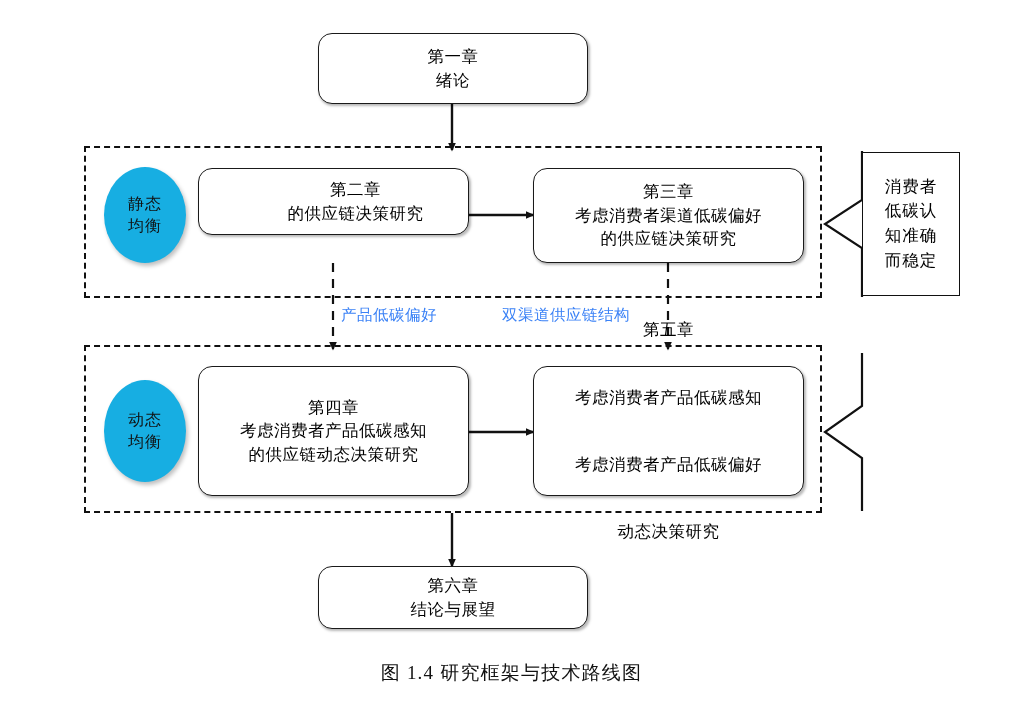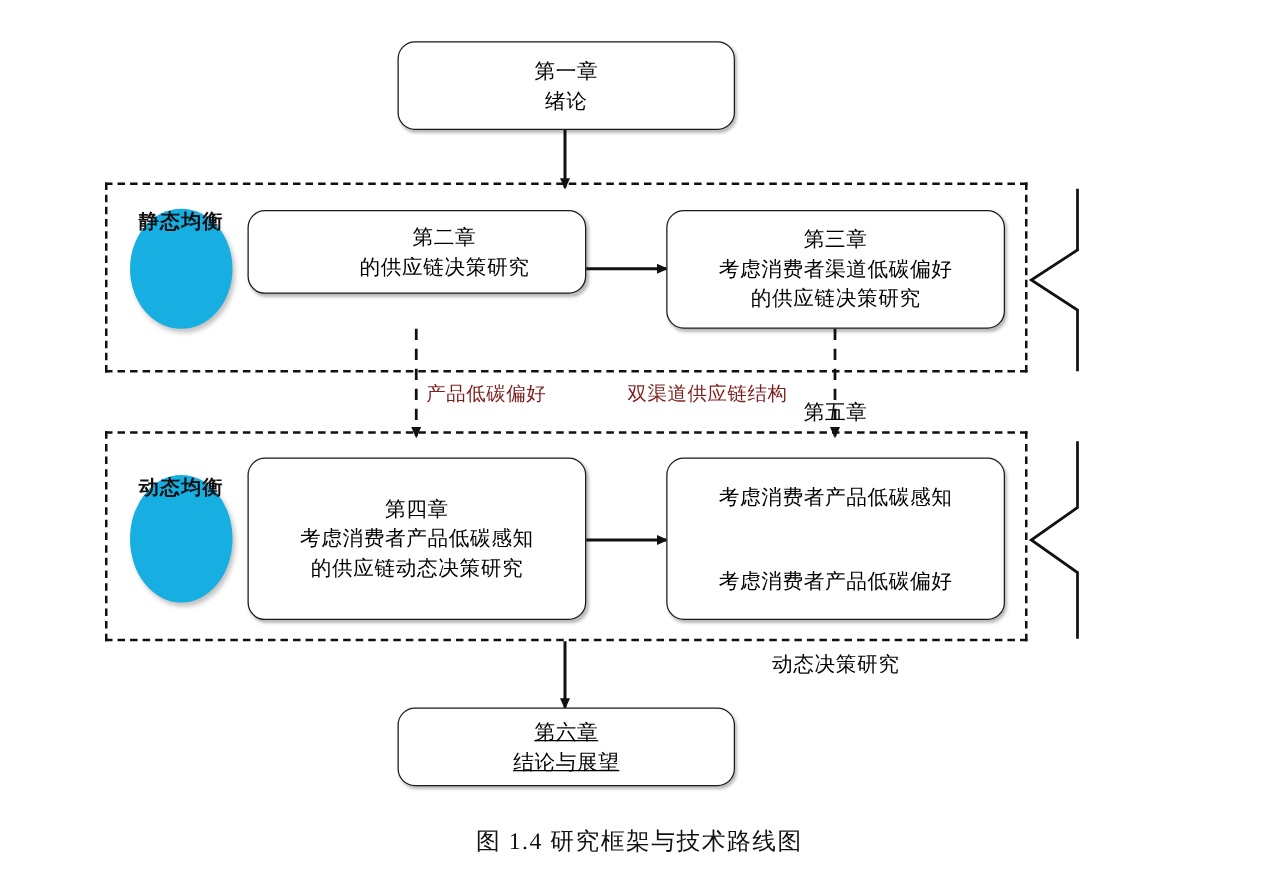--- a/index.html
+++ b/index.html
@@ -47,30 +47,29 @@
     background: transparent;
     z-index: 1;
   }
 
   
   .bubble {
     position: absolute;
     background: #17AEE2;
     border-radius: 50%;
     display: flex;
-    flex-direction: row;
+    flex-direction: column;
     justify-content: center;
     text-align: center;
     font-size: 16px;
     line-height: 1.35;
     color: #111111;
     letter-spacing: 1px;
     box-shadow: 2px 3px 4px rgba(0,0,0,0.25);
     z-index: 6;
-    font-weight: bold;
   }
 
   
   .note-wrap { position: absolute; z-index: 4; }
   .note-box {
     position: absolute;
     box-sizing: border-box;
     border: 1.8px solid #111111;
     background: #ffffff;
     display: flex;
@@ -88,21 +87,21 @@
   
   .conn { position: absolute; z-index: 3; }
 
   
   .edge-label {
     position: absolute;
     font-size: 15.5px;
     letter-spacing: 0.5px;
     white-space: nowrap;
     z-index: 7;
-    color: #7f1d1d;
+    color: #3b82f6;
   }
 
   
   .caption {
     position: absolute;
     width: 100%;
     text-align: center;
     font-size: 19px;
     letter-spacing: 1.2px;
     color: #111111;
@@ -161,21 +160,21 @@
     <span class="ln">的供应链动态决策研究</span>
   </div>
 
   <div class="node" style="left:533px; top:366px; width:271px; height:130px;gap:44px;">
     <span class="ln">第五章</span>
     <span class="ln">考虑消费者产品低碳感知</span>
     <span class="ln">考虑消费者产品低碳偏好</span>
     <span class="ln">动态决策研究</span>
   </div>
 
-  <div class="node" style="left:318px; top:566px; width:270px; height:63px;text-decoration:underline;">
+  <div class="node" style="left:318px; top:566px; width:270px; height:63px;">
     <span class="ln">第六章</span>
     <span class="ln">结论与展望</span>
   </div>
 
   <div class="bubble" style="left:104px; top:167px; width:82px; height:96px;">
     <span>静态</span>
     <span>均衡</span>
   </div>
 
   <div class="bubble" style="left:104px; top:380px; width:82px; height:102px;">
@@ -183,20 +182,26 @@
     <span>均衡</span>
   </div>
 
   <div class="edge-label" style="left:341px; top:305px;">产品低碳偏好</div>
   <div class="edge-label" style="left:502px; top:305px;">双渠道供应链结构</div>
 
   <div class="note-wrap" style="left:822px; top:150px; width:145px; height:148px;">
     <svg class="note-arrow" width="145" height="148">
       <path d="M40,1 L40,50 L3,74 L40,98 L40,147" fill="none" stroke="#111111" stroke-width="2.2" stroke-linejoin="miter" stroke-linecap="butt"></path>
     </svg>
+    <div class="note-box" style="left:40px; top:2px; width:98px; height:144px;">
+      <span class="ln">消费者</span>
+      <span class="ln">低碳认</span>
+      <span class="ln">知准确</span>
+      <span class="ln">而稳定</span>
+    </div>
   </div>
 
   <div class="note-wrap" style="left:822px; top:352px; width:155px; height:160px;">
     <svg class="note-arrow" width="155" height="160">
       <path d="M40,1 L40,54 L3,80 L40,106 L40,159" fill="none" stroke="#111111" stroke-width="2.2" stroke-linejoin="miter" stroke-linecap="butt"></path>
     </svg>
   </div>
 
   <div class="caption" style="left:0; top:660px;">图 1.4  研究框架与技术路线图</div>
 

